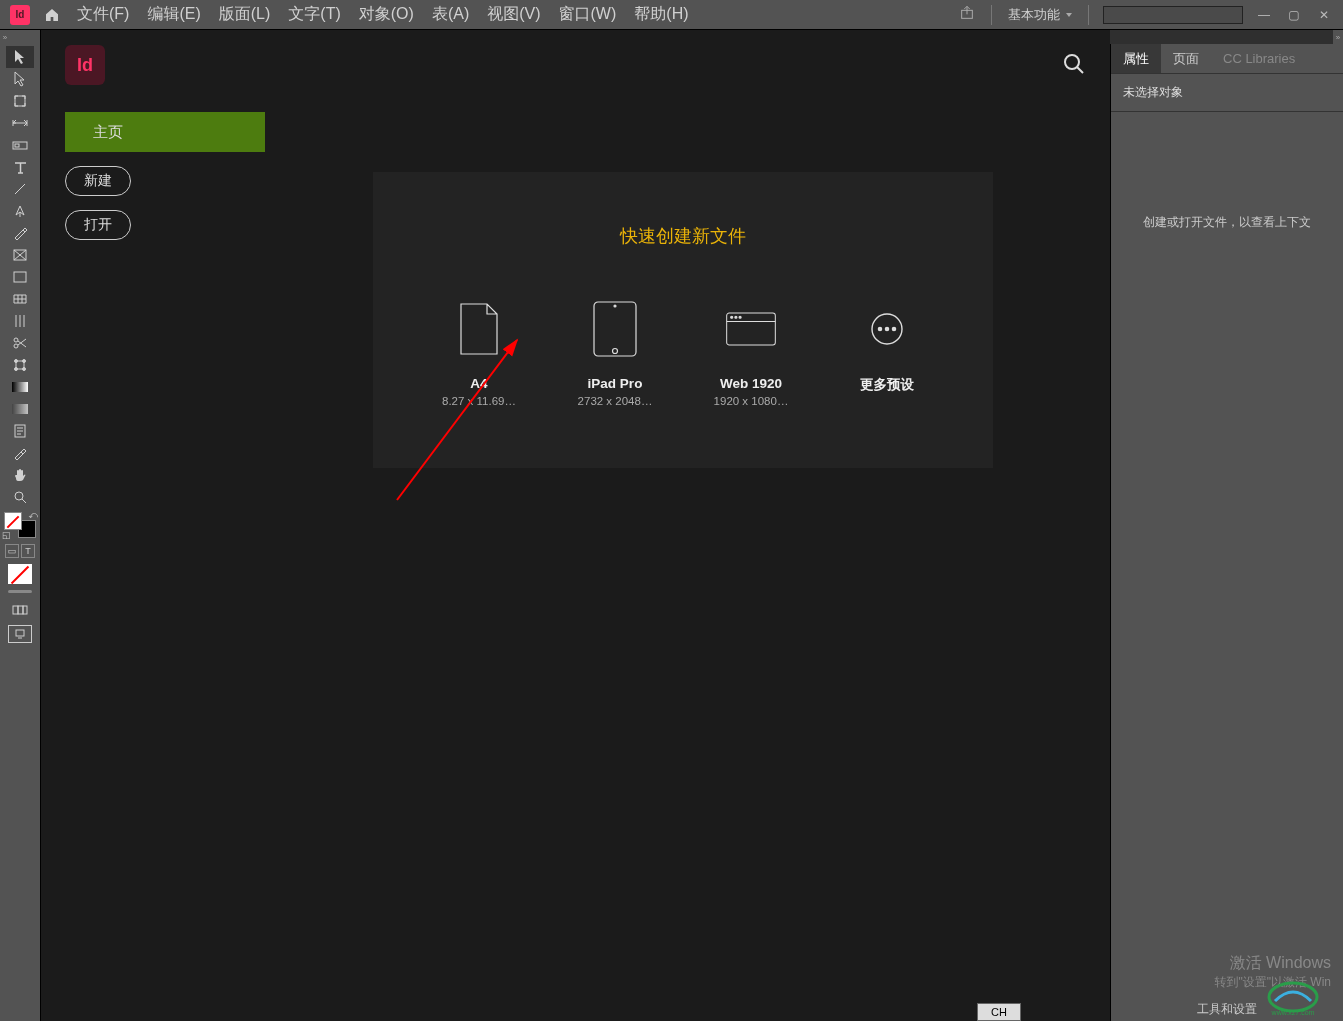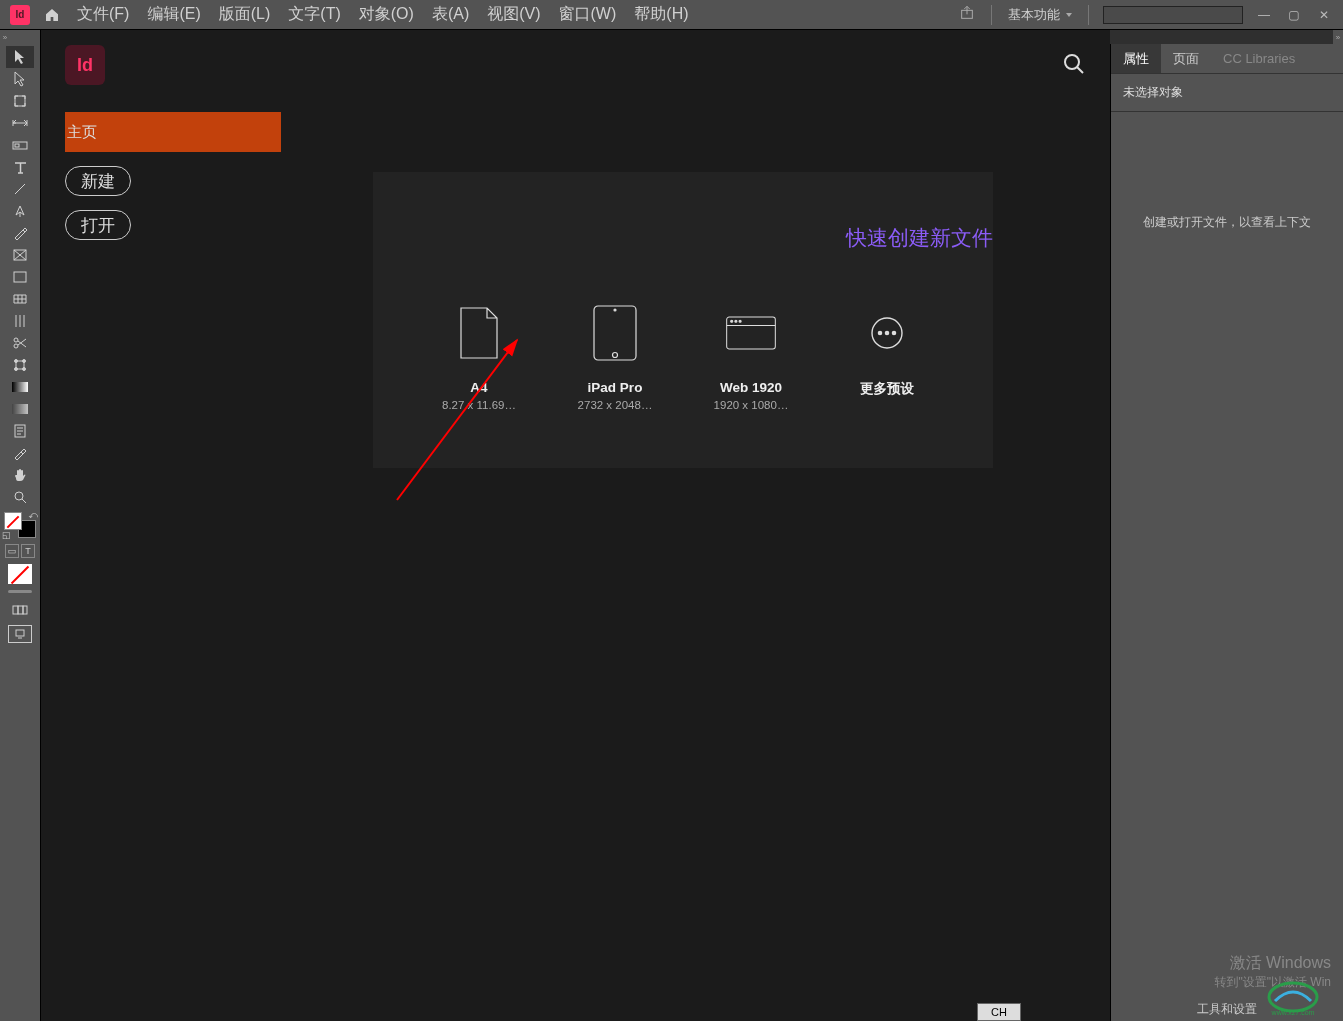--- a/index.html
+++ b/index.html
@@ -45,25 +45,25 @@
     .screen-mode { width: 24px; height: 18px; border: 1px solid #ccc; margin-top: 4px; display:flex; align-items:center; justify-content:center; }
     
     
     .center { flex: 1; background: #1b1b1b; display: flex; flex-direction: column; position: relative; }
     .center-top { height: 70px; display: flex; align-items: center; padding: 0 24px; }
     .id-logo { width: 40px; height: 40px; background: #4b1724; border-radius: 6px; display: flex; align-items: center; justify-content: center; color: #ff3366; font-weight: bold; font-size: 18px; }
     .center-top-spacer { flex: 1; }
     .search-btn { cursor: pointer; }
     
     .left-nav { padding: 12px 24px; }
-    .nav-card { width: 216px; height: 40px; background: #c2410c; color: #ddd; display: flex; align-items: center; padding: 0 2px; font-size: 15px; }
-    .pill-btn { width: 66px; height: 30px; border: 1px solid #ccc; border-radius: 16px; background: transparent; color: #ddd; font-size: 17px; display: flex; align-items: center; justify-content: center; cursor: pointer; margin-top: 14px; }
+    .nav-card { width: 200px; height: 40px; background: #4d7c0f; color: #ddd; display: flex; align-items: center; padding: 0 28px; font-size: 15px; }
+    .pill-btn { width: 66px; height: 30px; border: 1px solid #ccc; border-radius: 16px; background: transparent; color: #ddd; font-size: 14px; display: flex; align-items: center; justify-content: center; cursor: pointer; margin-top: 14px; }
     
     .quick-panel { position: absolute; left: 332px; top: 142px; width: 620px; height: 296px; background: #232323; }
-    .quick-title { text-align: right; color: #8b5cf6; font-size: 21px; padding-top: 52px; font-weight: 500; }
+    .quick-title { text-align: center; color: #eab308; font-size: 18px; padding-top: 52px; font-weight: 500; }
     .presets { display: flex; justify-content: center; gap: 46px; margin-top: 52px; }
     .preset { display: flex; flex-direction: column; align-items: center; cursor: pointer; width: 90px; }
     .preset-icon { width: 52px; height: 58px; display: flex; align-items: center; justify-content: center; margin-bottom: 18px; }
     .preset-name { color: #eee; font-size: 13.5px; font-weight: bold; }
     .preset-dim { color: #aaa; font-size: 11.5px; margin-top: 4px; white-space: nowrap; overflow: hidden; text-overflow: ellipsis; max-width: 88px; }
     .arrow-annotation { position: absolute; left: 350px; top: 300px; pointer-events: none; }
     
     
     .right-outer { display: flex; flex-direction: column; }
     .right-panel { width: 233px; background: #535353; border-left: 1px solid #000; display: flex; flex-direction: column; }

